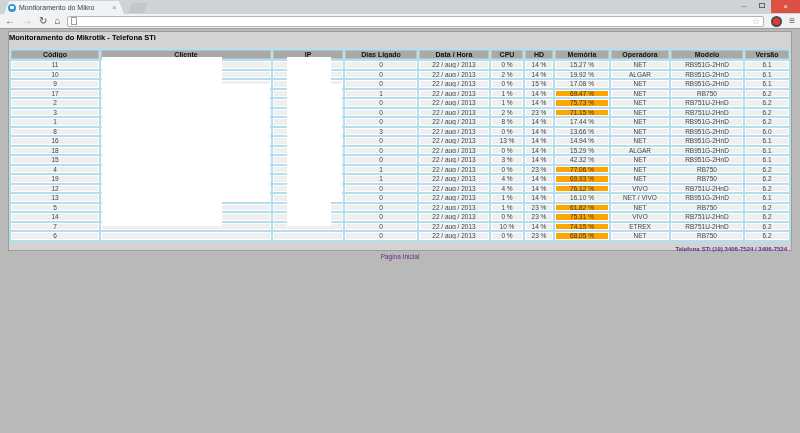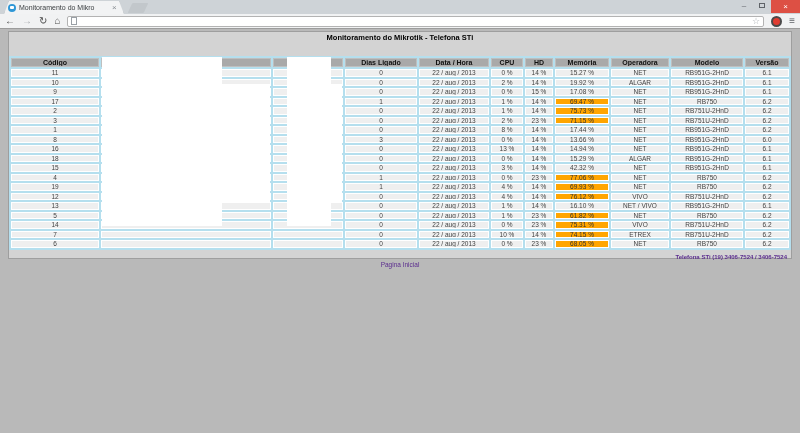--- a/index.html
+++ b/index.html
@@ -30,21 +30,21 @@
                 display:flex; align-items:center; padding:0 3px; gap:3px; }
   .page-ico { width:6px; height:8px; background:#fff; border:1px solid #9aa0a6; }
   .addr-text { flex:1; font-size:7px; color:#333; }
   .star-ico { font-size:9px; line-height:9px; color:#aeb2b6; }
   .ext-ico { width:11px; height:11px; border-radius:50%; background:#e03c31; border:2.5px solid #4a4a4a; }
   .menu-ico { font-size:10px; line-height:10px; color:#5f6368; letter-spacing:0; }
 
   
   .content { position:absolute; top:30px; left:0; width:800px; height:403px; background:#b9b9b9; }
   .panel { margin:1px 8px 0 8px; border:1px solid #9e9e9e; background:#b5dfee; }
-  .panel-title { height:24px; line-height:12px; background:#d3d3d3; text-align:center;
+  .panel-title { height:16px; line-height:12px; background:#d3d3d3; text-align:left;
                  font-size:7.5px; font-weight:bold; color:#000; }
   table { width:100%; table-layout:fixed; border-collapse:separate; border-spacing:2px; }
   th { background:#a9a9a9; border:1px solid #bfbfbf; font-size:7px; font-weight:bold; color:#111;
        height:7px; line-height:7px; text-align:center; overflow:hidden; white-space:nowrap; }
   td { background:#efefef; border:1px solid #ffffff; font-size:6.5px; color:#444;
        height:5px; line-height:5.5px; text-align:center; overflow:hidden; white-space:nowrap; }
   td.alert { background:#ffa500; color:#333; }
   .panel-footer { height:8px; line-height:8px; background:#d3d3d3; text-align:right; padding-right:4px; }
   .phone-text { font-size:6px; font-weight:bold; color:#5b2d8e; }
   .home-link { display:block; margin-top:2px; text-align:center; font-size:6.5px; color:#5b2d8e; text-decoration:none; }

